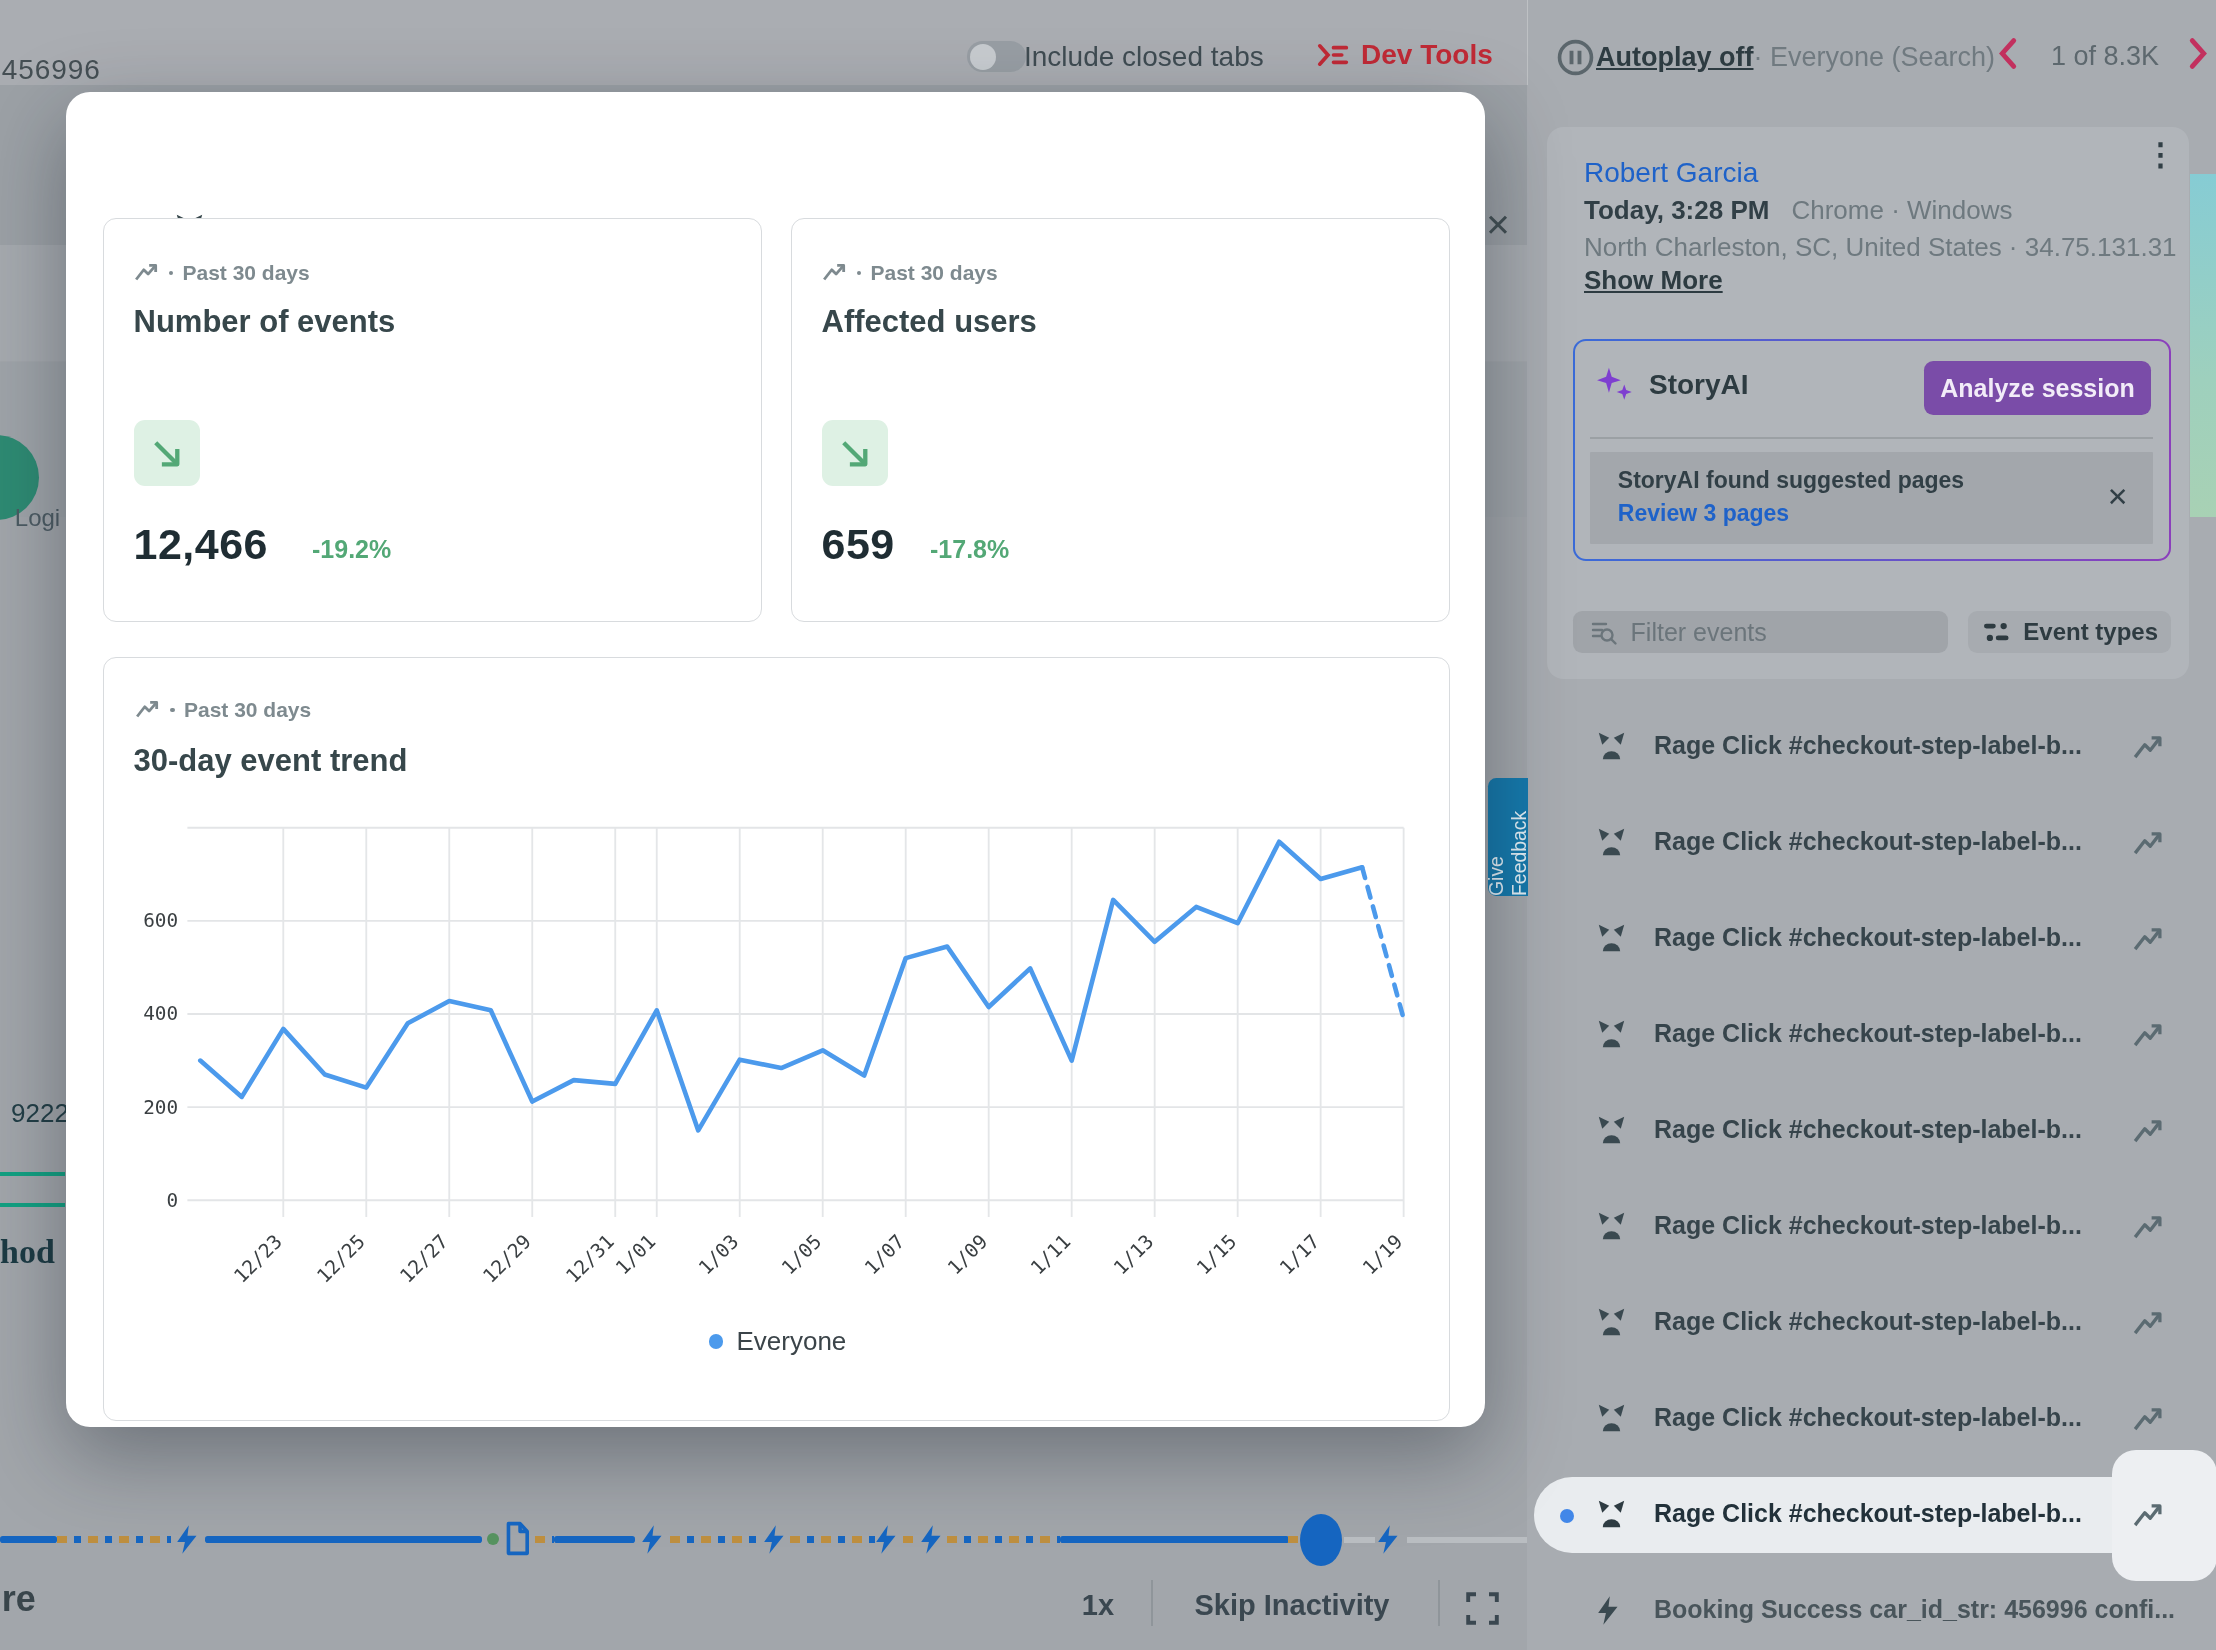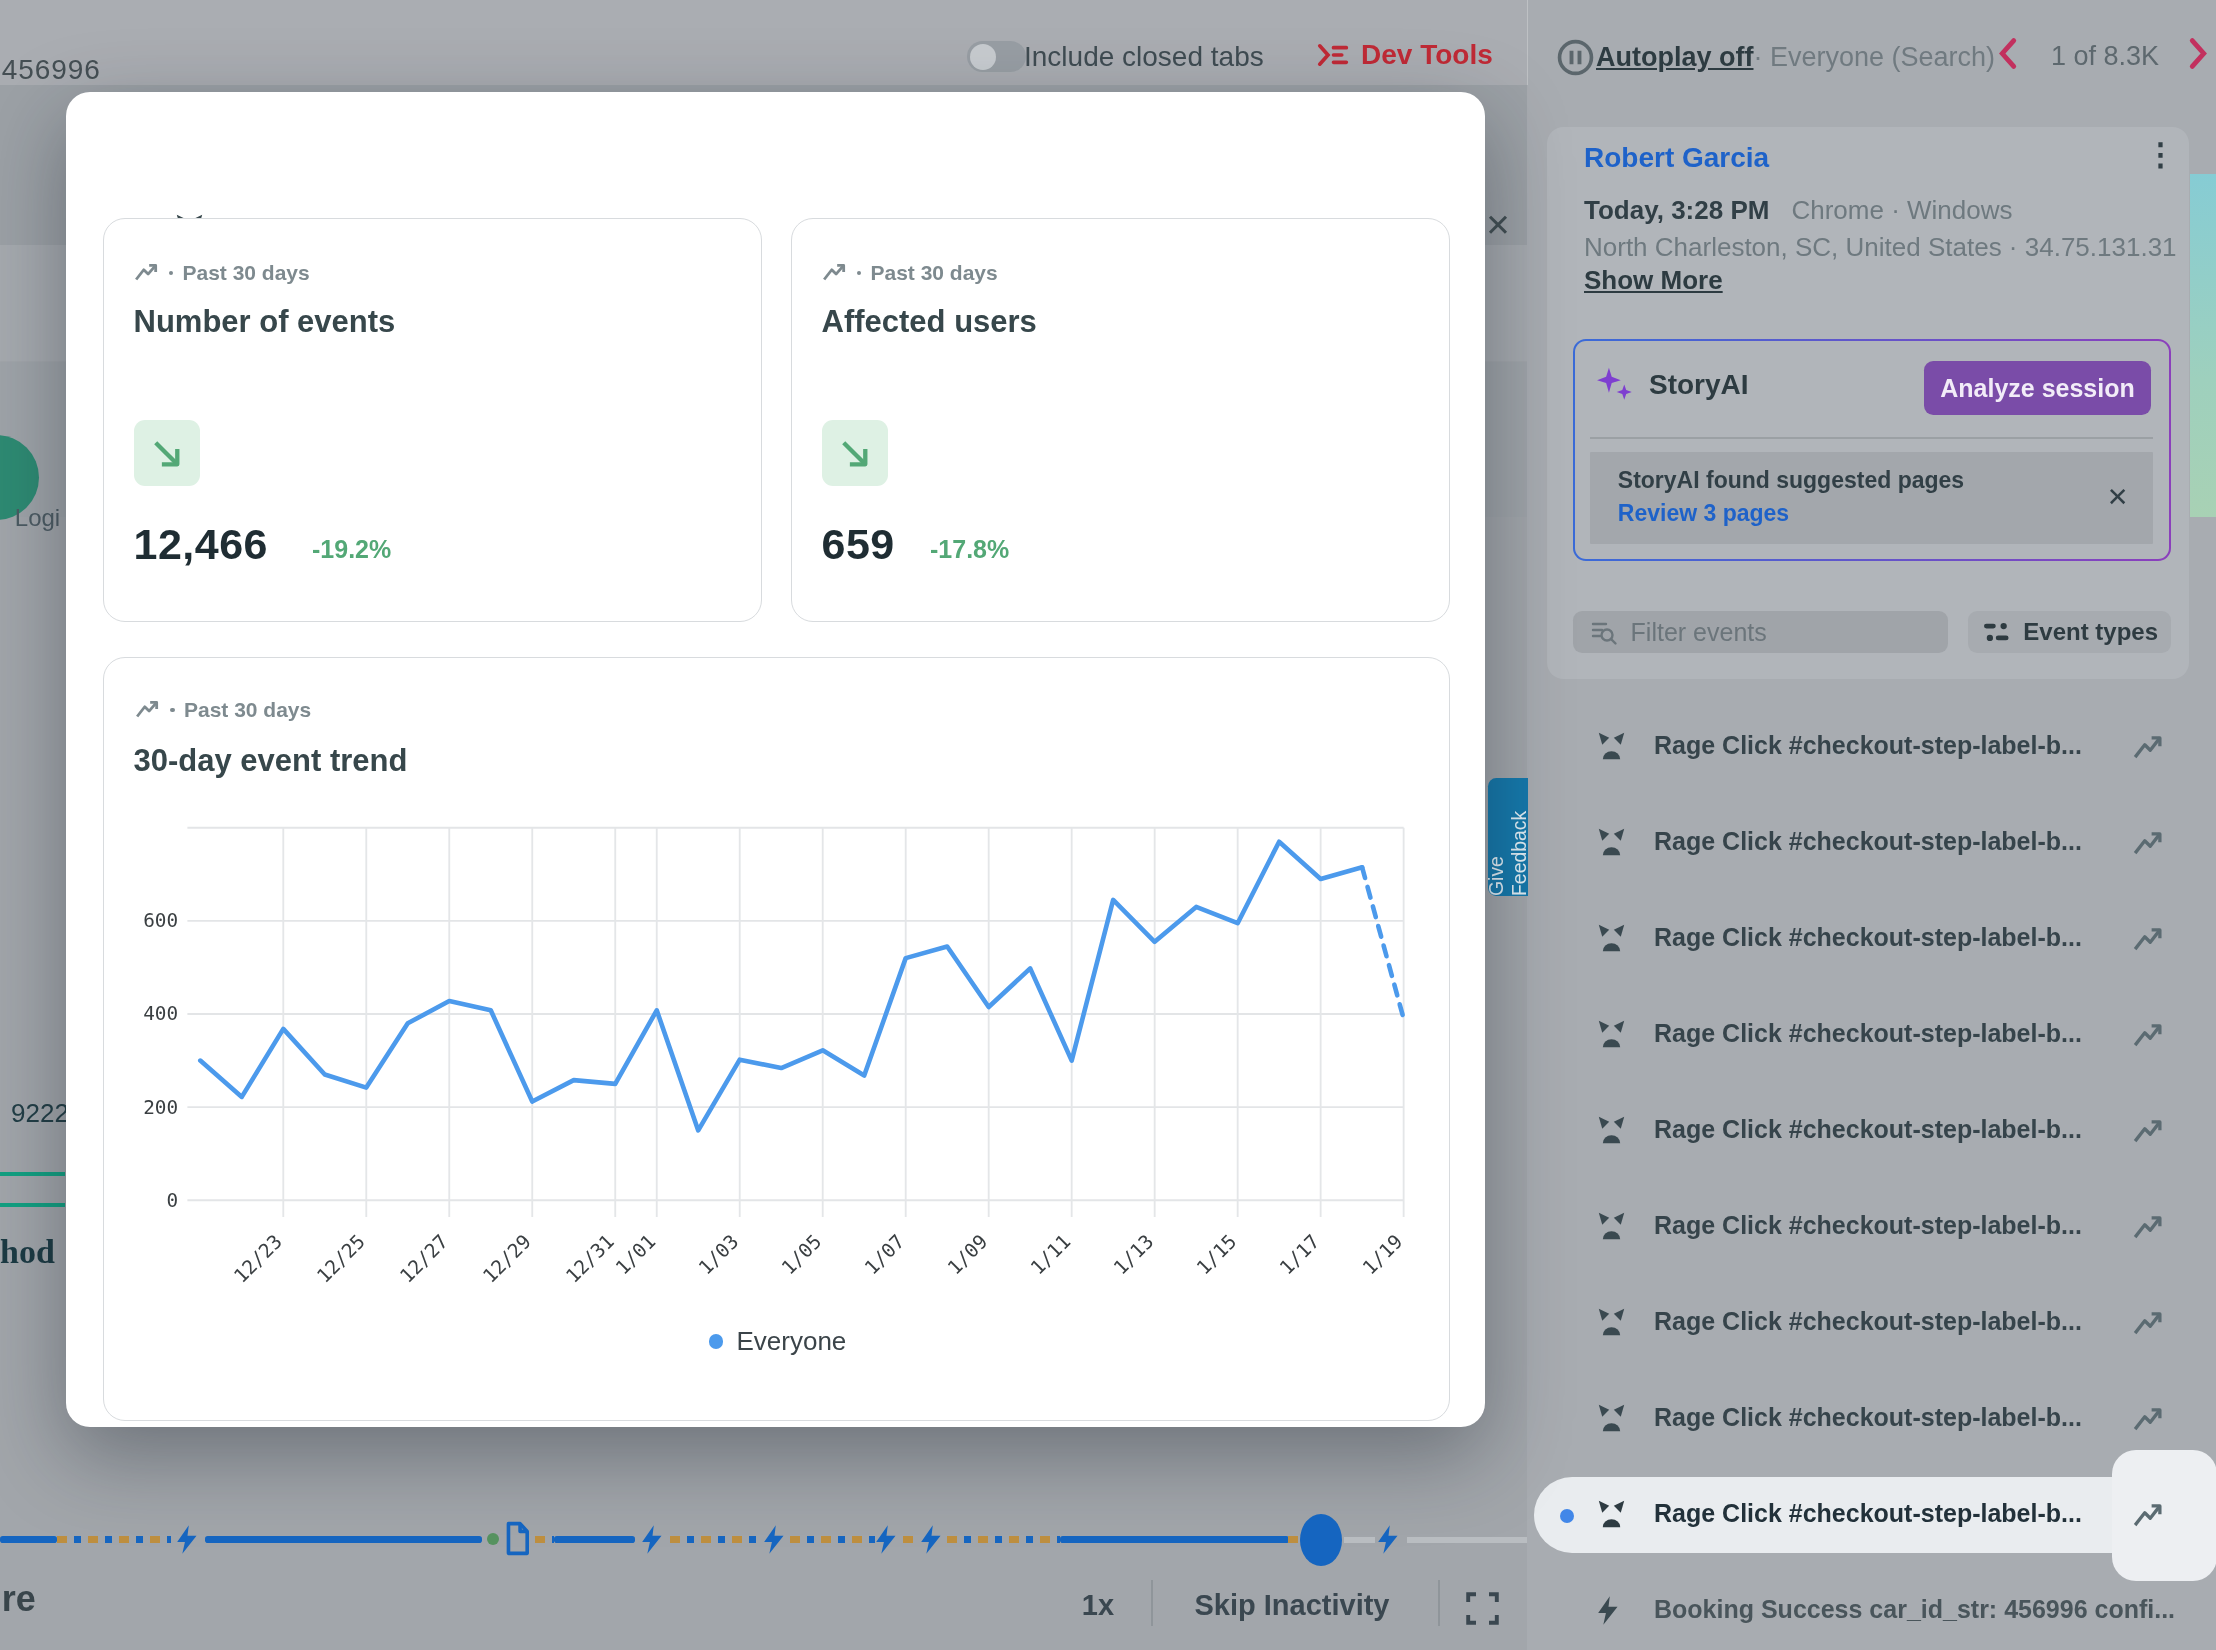--- a/index.html
+++ b/index.html
@@ -18,38 +18,38 @@
   
   .toggle { position:absolute; width:59px; height:31px; border-radius:15.7px; background:#989ea4; }
   .toggle .knob { position:absolute; left:2.8px; top:2.8px; width:26px; height:26px; border-radius:50%; background:#c8ccd0; }
   .topbar-label { position:absolute; font-size:28px; color:#3f4c52; }
   .devtools { position:absolute; display:flex; align-items:center; gap:11px; color:#c02a36; font-weight:bold; font-size:28px; }
 
   
   #modal { position:absolute; left:66px; top:92px; width:1419px; height:1335px; background:#ffffff; border-radius:24px; box-shadow:0 28px 83px rgba(20,30,40,.38); }
   .modal-title { position:absolute; left:157px; top:126px; font-size:27px; font-weight:600; color:#3e4b50; }
   .modal-close { position:absolute; left:1419px; top:118px; font-size:31px; color:#3b474c; line-height:1; cursor:pointer; }
-  .m-card { position:absolute; background:#fff; border:1.8px solid #d8dbde; border-radius:22px; }
+  .m-card { position:absolute; background:#fff; border:1.8px solid #d8dbde; border-radius:13px; }
   .period { position:absolute; display:flex; align-items:center; gap:9.2px; color:#7e8a8f; font-size:21px; font-weight:600; }
   .period .dot { width:4.6px; height:4.6px; border-radius:50%; background:#7e8a8f; }
   .card-title { position:absolute; font-size:31px; font-weight:700; color:#37474b; }
   .green-box { position:absolute; width:66px; height:66px; border-radius:11px; background:#def1e4; color:#53a876; display:flex; align-items:center; justify-content:center; }
   .big-value { position:absolute; font-size:43px; font-weight:800; color:#1f2d33; letter-spacing:0.5px; }
   .delta { position:absolute; font-size:25px; font-weight:600; color:#53a876; }
   .legend-row { position:absolute; display:flex; align-items:center; gap:13px; }
   .legend-dot { width:14.8px; height:14.8px; border-radius:50%; background:#4c9aec; }
   .legend-label { font-size:26px; color:#3b4449; }
   text.axis { font-family:"DejaVu Sans Mono", monospace; font-size:21px; fill:#3a3f42; }
 
   
   #panel { position:absolute; left:1527px; top:0; width:690px; height:1650px; background:#a8acb1; }
   .panel-top { position:absolute; left:0; top:0; width:690px; height:85px; background:#a8acb1; border-left:0.9px solid rgba(255,255,255,.25); }
   .autoplay-row { position:absolute; display:flex; align-items:center; }
   .user-card { position:absolute; left:20px; top:127px; width:642px; height:552px; background:#b1b5ba; border-radius:16.6px; }
-  .name { font-size:28px; font-weight:700; color:#1e62c9; }
+  .name { font-size:28px; font-weight:400; color:#1e62c9;margin-top:15px; }
   .dark-strong { font-weight:700; color:#313f46; }
   .gray-txt { color:#6e797f; }
   .storyai { position:absolute; left:26px; top:212px; width:598px; height:222px; border-radius:13px; border:2.8px solid transparent;
     background:linear-gradient(#b1b5ba,#b1b5ba) padding-box, linear-gradient(90deg,#3a6bd8,#8b3fbc) border-box; }
   .analyze-btn { position:absolute; left:349px; top:20px; width:227px; height:54px; background:#7a4ca8; border-radius:9.2px; color:#f2ecf8;
     font-size:25px; font-weight:700; display:flex; align-items:center; justify-content:center; }
   .story-div { position:absolute; left:14.8px; top:96px; width:563px; height:1.8px; background:#9ba0a4; }
   .notice { position:absolute; left:14.8px; top:111px; width:563px; height:92px; background:#a3a7ac; border-radius:1px; }
   .chip { border-radius:9.2px; position:absolute; display:flex; align-items:center; }
   .filter-input { left:26px; top:484px; width:375px; height:42px; background:#a0a4a9; gap:13px; padding-left:16.6px; }

